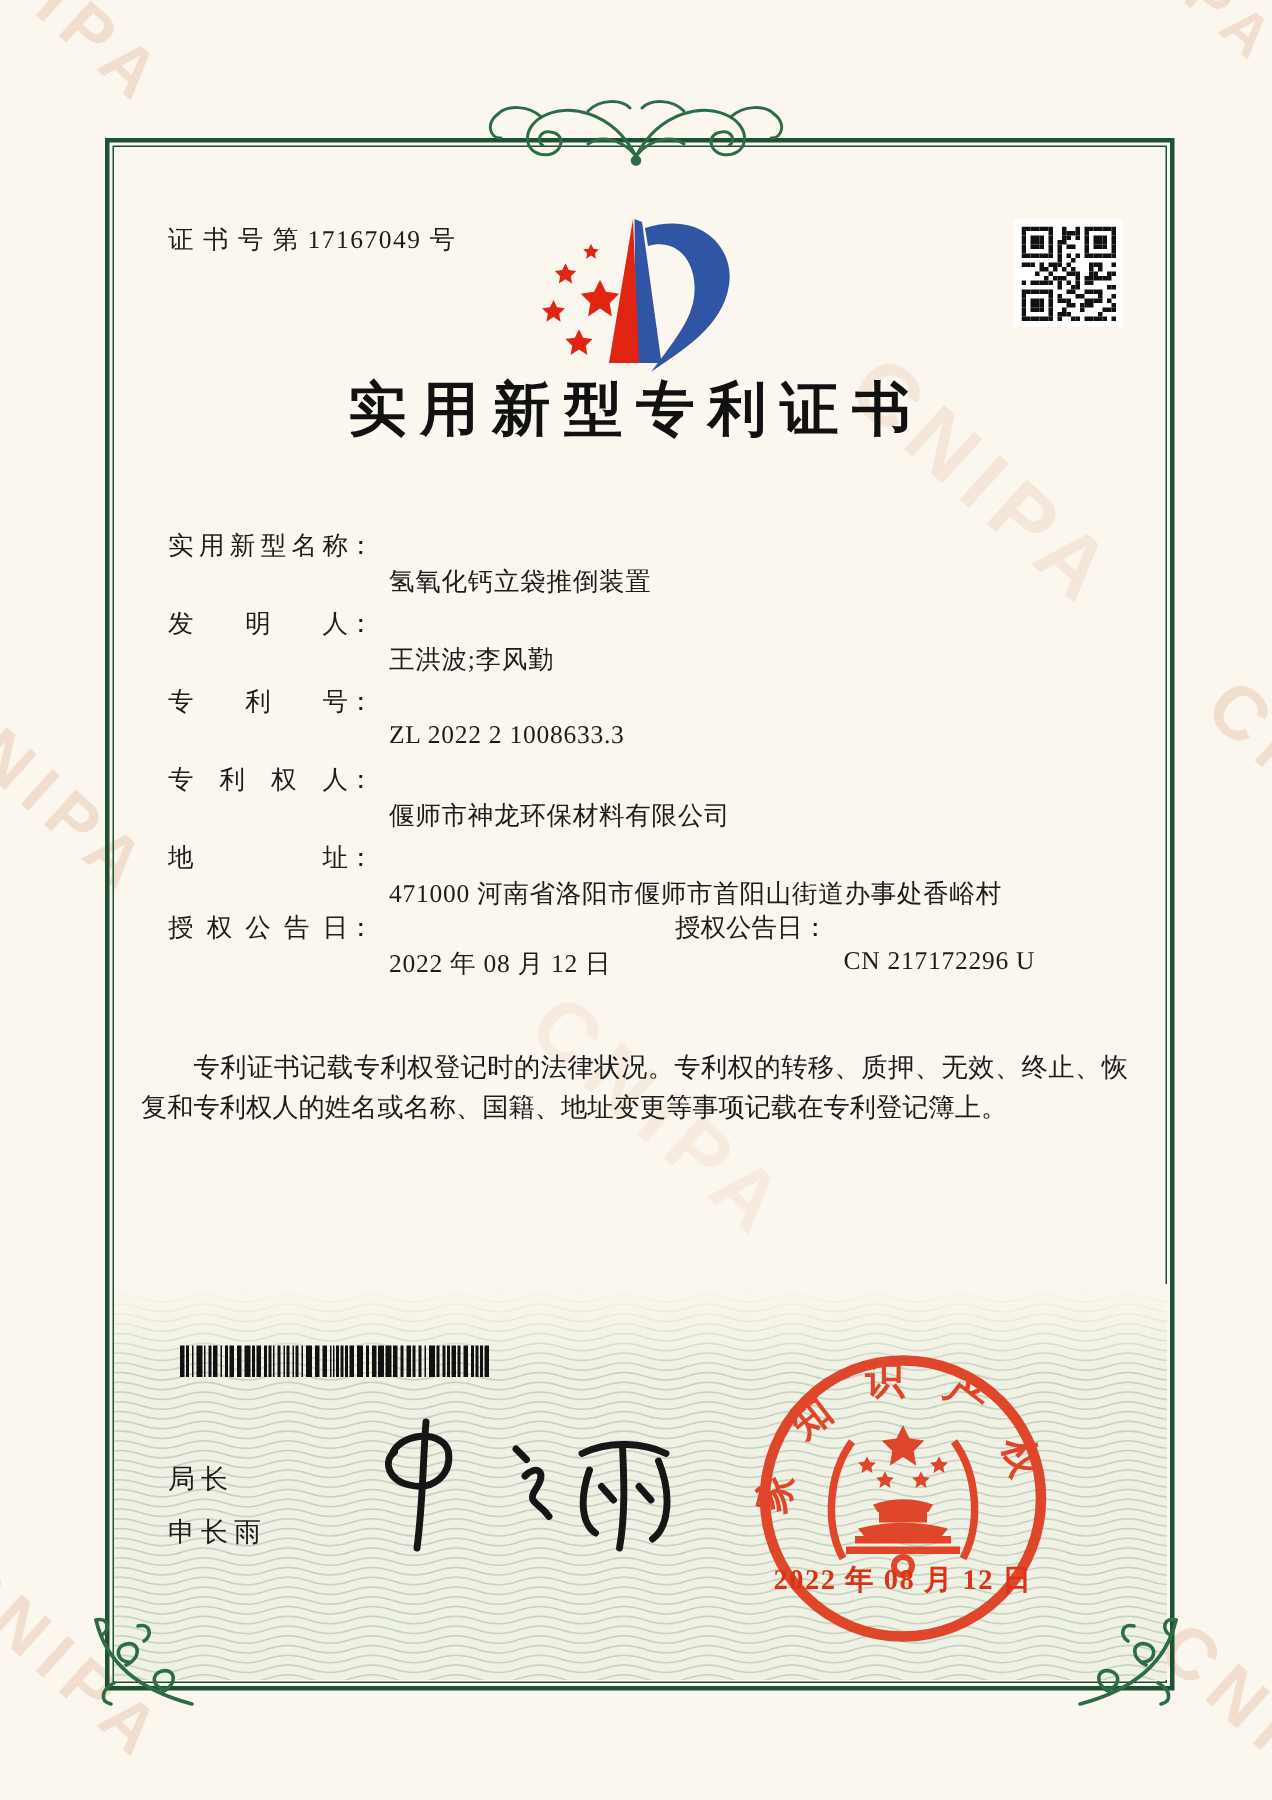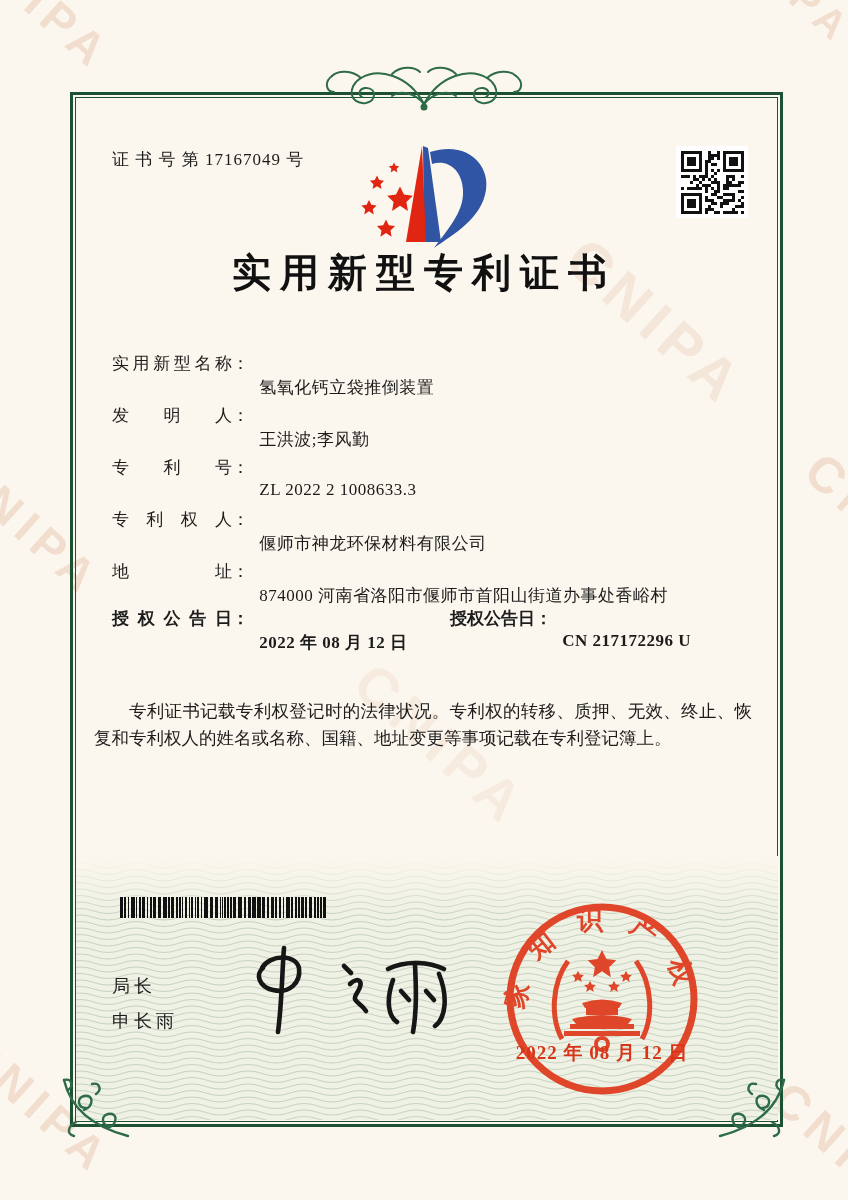--- a/index.html
+++ b/index.html
@@ -60,21 +60,21 @@
   }
   
   .rows{position:absolute;left:112px;top:352px;width:648px;z-index:4;}
   .row{height:28px;margin-bottom:24px;font-size:17px;white-space:nowrap;}
   .lab{
     display:inline-block;width:120px;
     text-align:justify;text-align-last:justify;vertical-align:top;
   }
   .colon{display:inline-block;vertical-align:top;}
   .val{display:inline-block;vertical-align:top;letter-spacing:.5px;margin-left:6px;margin-top:24px;}
-  .grant{margin-top:-5px;position:relative;font-weight:bold;}
+  .grant{margin-top:-5px;position:relative;}
   .grant .pair2{position:absolute;left:338px;top:0;white-space:nowrap;}
   
   .body-text{
     position:absolute;left:94px;top:698px;width:658px;z-index:4;
     font-size:17.5px;line-height:27px;text-align:justify;
   }
   .body-text p{margin:0;text-indent:2em;}
   
   .band{
     position:absolute;left:76px;top:856px;width:702px;height:264px;
@@ -454,21 +454,21 @@
     <div class="row">
       <span class="lab">专利号</span><span class="colon">：</span>
       <span class="val">ZL 2022 2 1008633.3</span>
     </div>
     <div class="row">
       <span class="lab">专利权人</span><span class="colon">：</span>
       <span class="val">偃师市神龙环保材料有限公司</span>
     </div>
     <div class="row">
       <span class="lab">地址</span><span class="colon">：</span>
-      <span class="val">874000 河南省洛阳市偃师市首阳山街道办事处香峪村</span>
+      <span class="val">471000 河南省洛阳市偃师市首阳山街道办事处香峪村</span>
     </div>
     <div class="row grant">
       <span class="lab">授权公告日</span><span class="colon">：</span>
       <span class="val">2022 年 08 月 12 日</span>
       <span class="pair2">
         <span>授权公告日</span><span>：</span>
         <span class="val">CN 217172296 U</span>
       </span>
     </div>
   </div>

